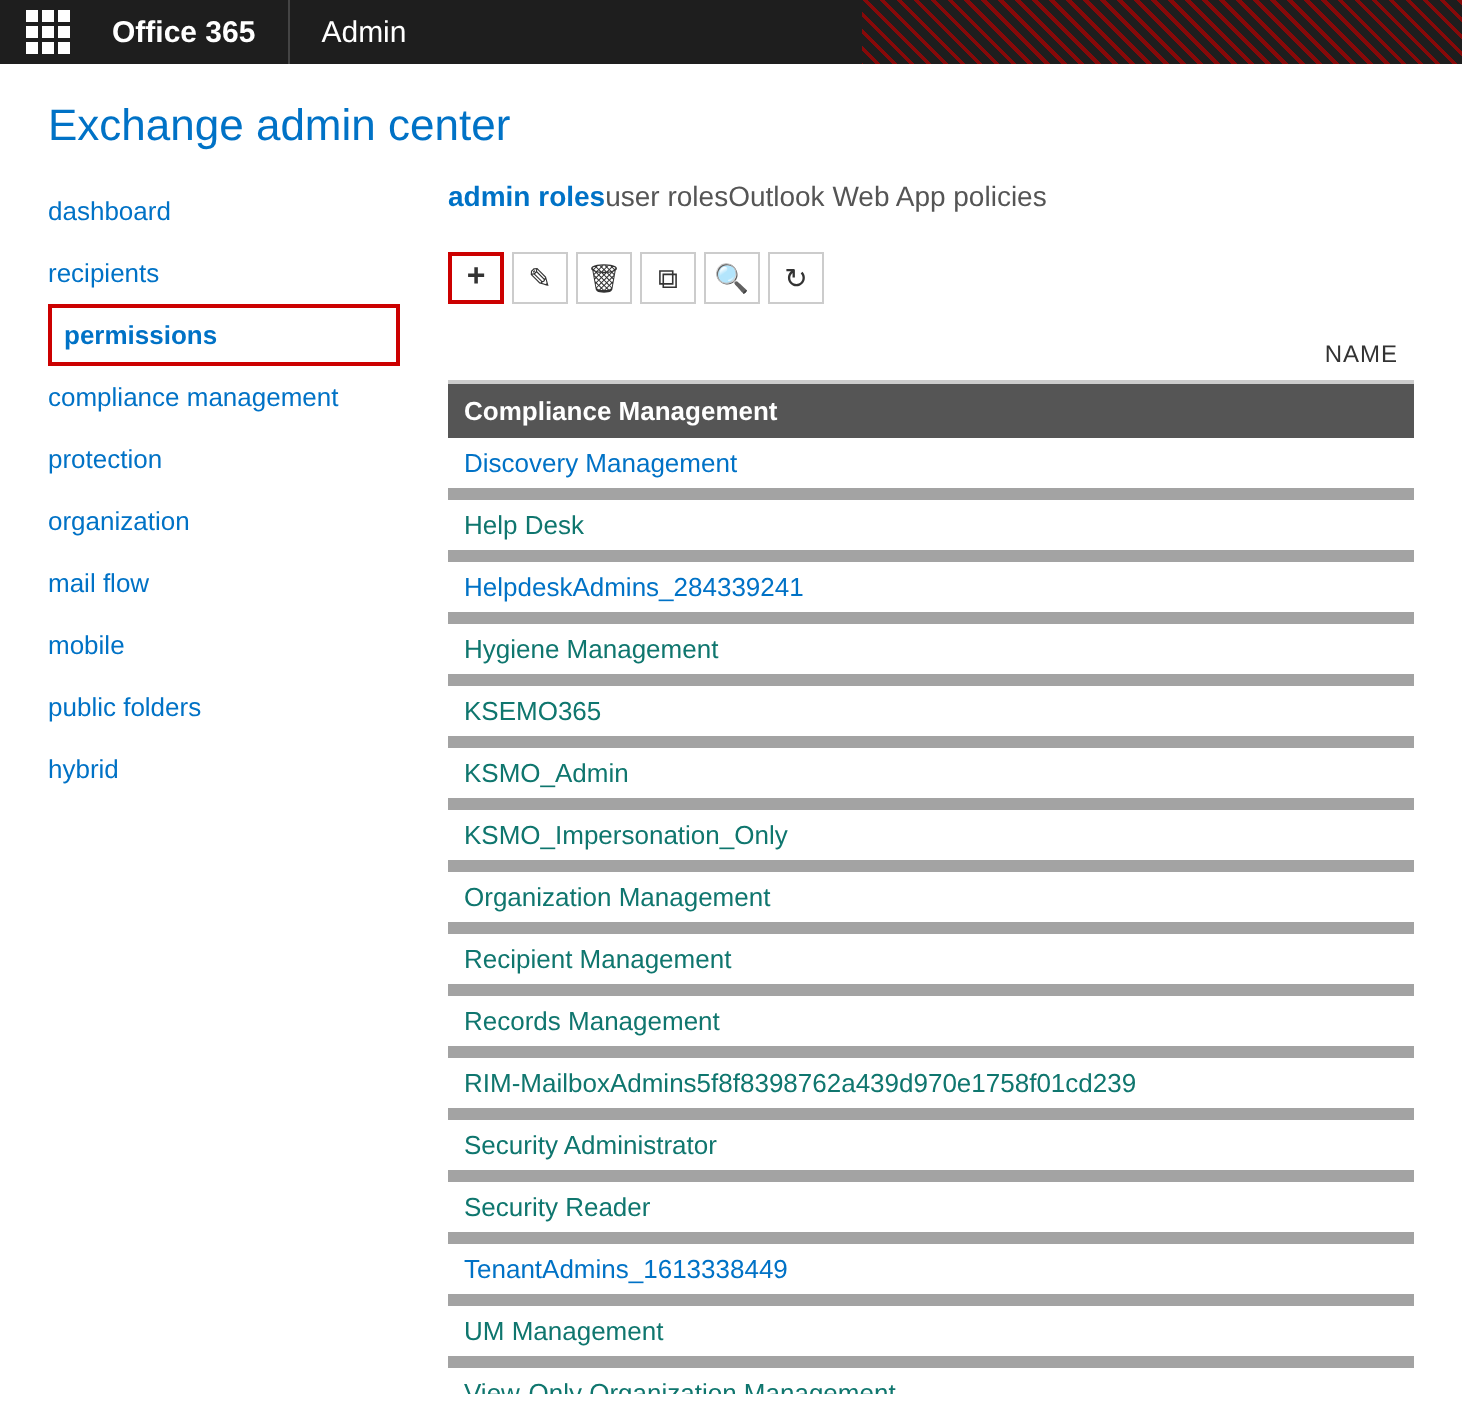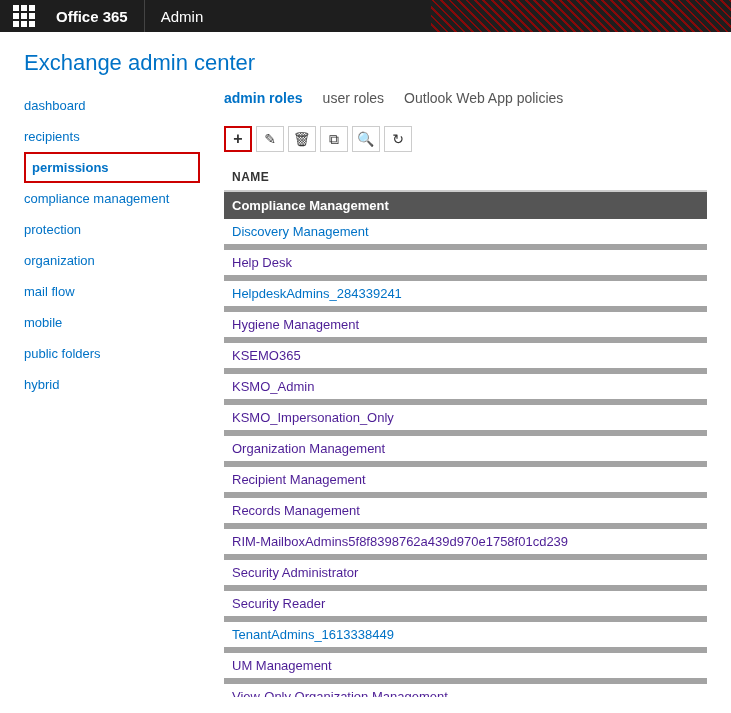--- a/index.html
+++ b/index.html
@@ -100,21 +100,20 @@
     
     .content-area {
       flex: 1;
       padding: 0 24px;
       overflow-y: auto;
     }
 
     
     .tabs {
       display: flex;
-      gap: 20px;
       margin-bottom: 16px;
       align-items: baseline;
     }
     .tab {
       font-size: 14px;
       cursor: pointer;
       padding-bottom: 4px;
       color: #0072c6;
     }
     .tab.active {
@@ -150,43 +149,43 @@
       font-size: 16px;
       font-weight: bold;
     }
 
     
     .data-table {
       width: 100%;
       border-collapse: collapse;
     }
     .data-table .col-header {
-      text-align: left;
+      text-align: right;
       padding: 6px 8px;
       font-size: 12px;
-      font-weight: 700;
+      font-weight: 400;
       color: #333;
       border-bottom: 2px solid #ccc;
       text-transform: uppercase;
       letter-spacing: 0.5px;
     }
     .group-header td {
       background: #555;
       color: #fff;
       padding: 6px 8px;
       font-weight: 600;
       font-size: 13px;
     }
     .data-row td {
       padding: 5px 8px;
       font-size: 13px;
       border-bottom: 6px solid #a3a3a3;
     }
     .data-row.blue td { color: #0072c6; cursor: pointer; }
-    .data-row.black td { color: #4c1d95; }
+    .data-row.black td { color: #0f766e; }
   </style>
 </head>
 <body>
 
 <div class="top-bar">
   <div class="top-bar-grid">
     <div class="grid-icon">
       <div class="grid-dot"></div>
         <div class="grid-dot"></div>
         <div class="grid-dot"></div>

